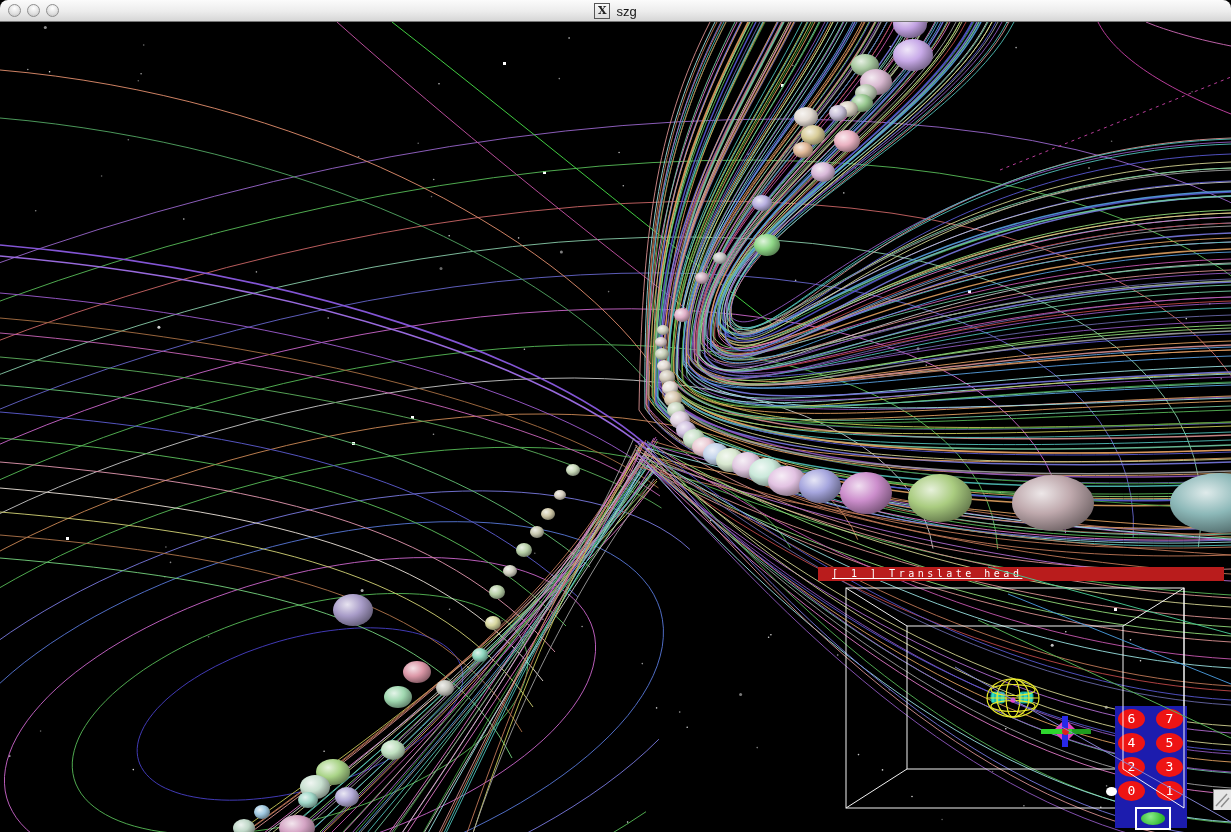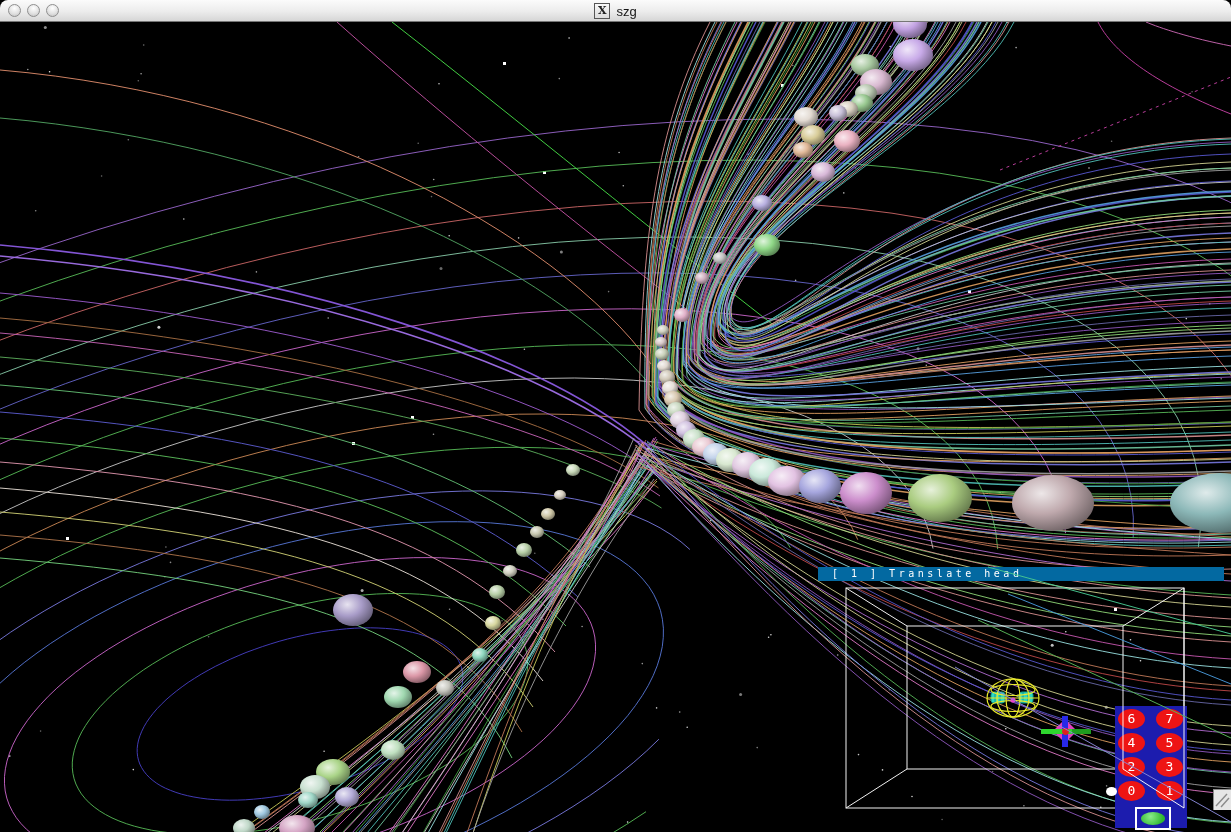--- a/index.html
+++ b/index.html
@@ -18,23 +18,23 @@
           border:1px solid #555;background:linear-gradient(#f8f8f8,#dcdcdc);
           font-family:"DejaVu Serif",serif;font-weight:bold;font-size:11px;color:#222;}
   
   .canvas{position:absolute;top:22px;left:0;width:1231px;height:810px;background:#000;overflow:hidden;}
   .abs{position:absolute;top:0;left:0;}
   #scene{z-index:0;}
   #overlay{z-index:1;}
   #toplines{z-index:3;pointer-events:none;}
   
   .hud-label{position:absolute;z-index:2;left:818px;top:545px;width:406px;height:14px;
-             box-sizing:border-box;padding-left:14px;background:#0369a1;color:#fff;
+             box-sizing:border-box;padding-left:14px;background:#b91c1c;color:#fff;
              font-family:"DejaVu Sans Mono",monospace;font-size:10px;line-height:14px;
-             letter-spacing:3.5px;white-space:nowrap;overflow:hidden;}
+             letter-spacing:3.5px;white-space:nowrap;overflow:hidden;text-decoration:underline;}
   .wand-panel{position:absolute;z-index:2;left:1115px;top:684px;width:72px;height:122px;
               background:#1c1cae;}
   .wand-btn{position:absolute;width:27px;height:20px;border-radius:50%;background:#ee1414;
             color:#fff;font-family:"DejaVu Sans Mono",monospace;font-size:13px;line-height:20px;
             text-align:center;}
   .wand-btn:nth-child(1){left:3px;top:3px;}  .wand-btn:nth-child(2){left:41px;top:3px;}
   .wand-btn:nth-child(3){left:3px;top:27px;} .wand-btn:nth-child(4){left:41px;top:27px;}
   .wand-btn:nth-child(5){left:3px;top:51px;} .wand-btn:nth-child(6){left:41px;top:51px;}
   .wand-btn:nth-child(7){left:3px;top:75px;} .wand-btn:nth-child(8){left:41px;top:75px;}
   .pointer-dot{position:absolute;z-index:2;left:1106px;top:765px;width:11px;height:9px;

